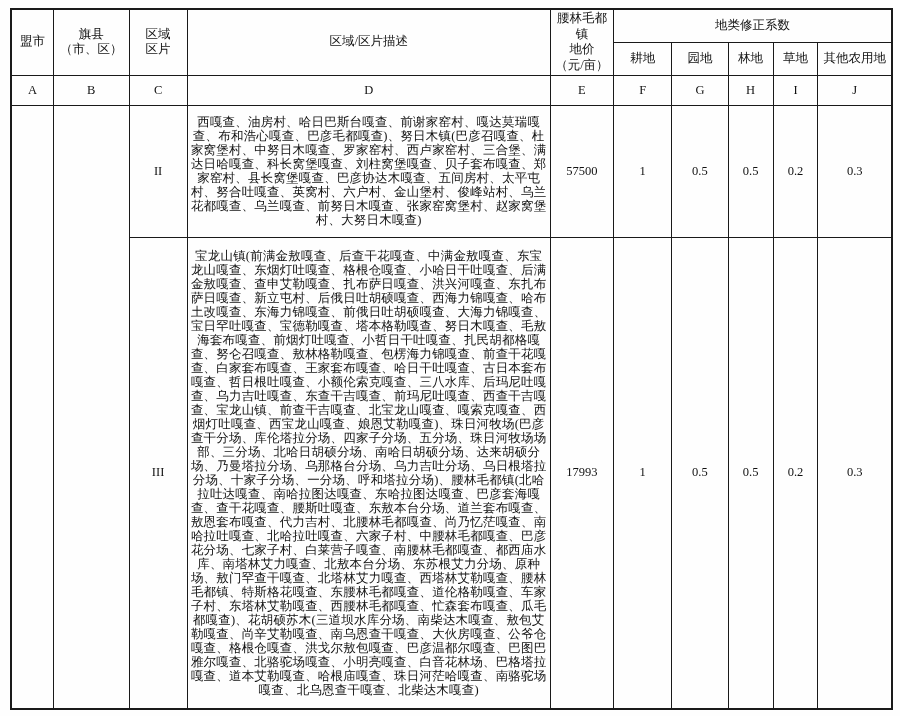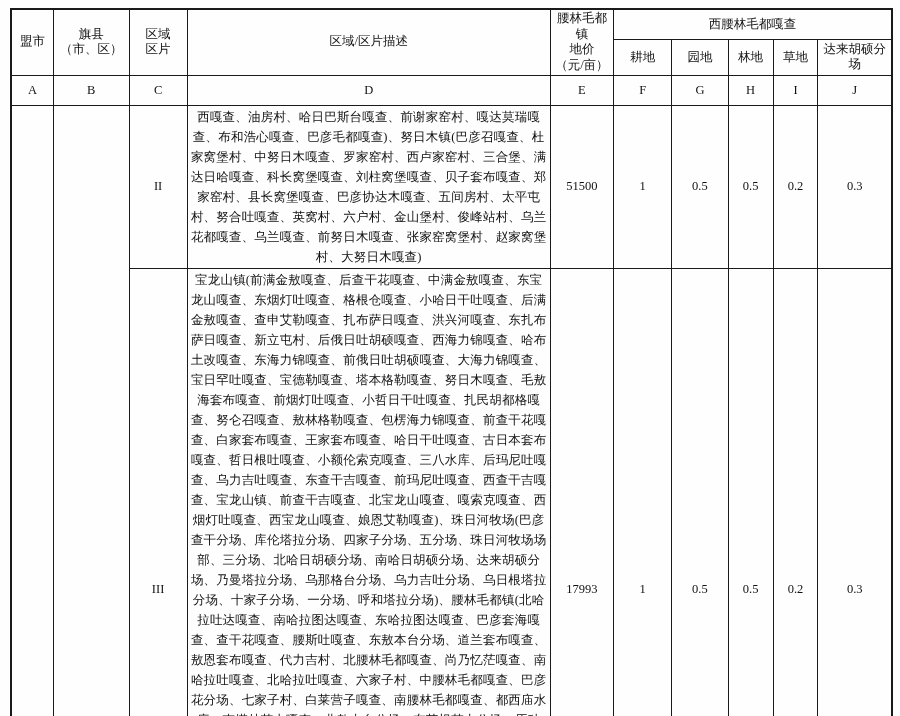--- a/index.html
+++ b/index.html
@@ -33,21 +33,21 @@
   tr.band-row-1 th { height: 30px; }
   tr.band-row-2 th { height: 30px; }
   tr.letter-row td { height: 30px; }
   tr.zone-row-2 { height: 132px; }
   td.desc-cell {
     text-align: justify;
     text-justify: inter-ideograph;
     vertical-align: top;
     padding: 2px 4px 2px 5px;
     font-size: 12px;
-    line-height: 20px;
+    line-height: 14px;
     letter-spacing: 0.2px;
   }
   td.zone-cell { font-size: 13px; }
   td.num-cell  { font-size: 12.5px; }
 </style>
 </head>
 <body>
 
 <div class="page">
   <table class="land-table">
@@ -68,49 +68,49 @@
         <tr class="band-row-1">
       <th class="hdr" rowspan="2">盟市</th>
       <th class="hdr" rowspan="2">旗县
 （市、区）</th>
       <th class="hdr" rowspan="2">区域
 区片</th>
       <th class="hdr" rowspan="2">区域/区片描述</th>
       <th class="hdr" rowspan="2">腰林毛都镇
 地价
 （元/亩）</th>
-      <th class="hdr" colspan="5">西腰林毛都嘎查</th>
+      <th class="hdr" colspan="5">地类修正系数</th>
     </tr>
     <tr class="band-row-2">
       <th class="hdr">耕地</th>
       <th class="hdr">园地</th>
       <th class="hdr">林地</th>
       <th class="hdr">草地</th>
-      <th class="hdr">达来胡硕分场</th>
+      <th class="hdr">其他农用地</th>
     </tr>
 
     <tr class="letter-row">
       <td>A</td>
       <td>B</td>
       <td>C</td>
       <td>D</td>
       <td>E</td>
       <td>F</td>
       <td>G</td>
       <td>H</td>
       <td>I</td>
       <td>J</td>
     </tr>
 
     <tr class="zone-row-2">
       <td rowspan="2"></td>
       <td rowspan="2"></td>
       <td class="zone-cell">II</td>
       <td class="desc-cell">西嘎查、油房村、哈日巴斯台嘎查、前谢家窑村、嘎达莫瑞嘎查、布和浩心嘎查、巴彦毛都嘎查)、努日木镇(巴彦召嘎查、杜家窝堡村、中努日木嘎查、罗家窑村、西卢家窑村、三合堡、满达日哈嘎查、科长窝堡嘎查、刘柱窝堡嘎查、贝子套布嘎查、郑家窑村、县长窝堡嘎查、巴彦协达木嘎查、五间房村、太平屯村、努合吐嘎查、英窝村、六户村、金山堡村、俊峰站村、乌兰花都嘎查、乌兰嘎查、前努日木嘎查、张家窑窝堡村、赵家窝堡村、大努日木嘎查)</td>
-      <td class="num-cell">51500</td>
+      <td class="num-cell">57500</td>
       <td class="num-cell">1</td>
       <td class="num-cell">0.5</td>
       <td class="num-cell">0.5</td>
       <td class="num-cell">0.2</td>
       <td class="num-cell">0.3</td>
     </tr>
 
     <tr class="zone-row-3">
       <td class="zone-cell">III</td>
       <td class="desc-cell">宝龙山镇(前满金敖嘎查、后查干花嘎查、中满金敖嘎查、东宝龙山嘎查、东烟灯吐嘎查、格根仓嘎查、小哈日干吐嘎查、后满金敖嘎查、查申艾勒嘎查、扎布萨日嘎查、洪兴河嘎查、东扎布萨日嘎查、新立屯村、后俄日吐胡硕嘎查、西海力锦嘎查、哈布土改嘎查、东海力锦嘎查、前俄日吐胡硕嘎查、大海力锦嘎查、宝日罕吐嘎查、宝德勒嘎查、塔本格勒嘎查、努日木嘎查、毛敖海套布嘎查、前烟灯吐嘎查、小哲日干吐嘎查、扎民胡都格嘎查、努仑召嘎查、敖林格勒嘎查、包楞海力锦嘎查、前查干花嘎查、白家套布嘎查、王家套布嘎查、哈日干吐嘎查、古日本套布嘎查、哲日根吐嘎查、小额伦索克嘎查、三八水库、后玛尼吐嘎查、乌力吉吐嘎查、东查干吉嘎查、前玛尼吐嘎查、西查干吉嘎查、宝龙山镇、前查干吉嘎查、北宝龙山嘎查、嘎索克嘎查、西烟灯吐嘎查、西宝龙山嘎查、娘恩艾勒嘎查)、珠日河牧场(巴彦查干分场、库伦塔拉分场、四家子分场、五分场、珠日河牧场场部、三分场、北哈日胡硕分场、南哈日胡硕分场、达来胡硕分场、乃曼塔拉分场、乌那格台分场、乌力吉吐分场、乌日根塔拉分场、十家子分场、一分场、呼和塔拉分场)、腰林毛都镇(北哈拉吐达嘎查、南哈拉图达嘎查、东哈拉图达嘎查、巴彦套海嘎查、查干花嘎查、腰斯吐嘎查、东敖本台分场、道兰套布嘎查、敖恩套布嘎查、代力吉村、北腰林毛都嘎查、尚乃忆茫嘎查、南哈拉吐嘎查、北哈拉吐嘎查、六家子村、中腰林毛都嘎查、巴彦花分场、七家子村、白莱营子嘎查、南腰林毛都嘎查、都西庙水库、南塔林艾力嘎查、北敖本台分场、东苏根艾力分场、原种场、敖门罕查干嘎查、北塔林艾力嘎查、西塔林艾勒嘎查、腰林毛都镇、特斯格花嘎查、东腰林毛都嘎查、道伦格勒嘎查、车家子村、东塔林艾勒嘎查、西腰林毛都嘎查、忙森套布嘎查、瓜毛都嘎查)、花胡硕苏木(三道坝水库分场、南柴达木嘎查、敖包艾勒嘎查、尚辛艾勒嘎查、南乌恩查干嘎查、大伙房嘎查、公爷仓嘎查、格根仓嘎查、洪戈尔敖包嘎查、巴彦温都尔嘎查、巴图巴雅尔嘎查、北骆驼场嘎查、小明亮嘎查、白音花林场、巴格塔拉嘎查、道本艾勒嘎查、哈根庙嘎查、珠日河茫哈嘎查、南骆驼场嘎查、北乌恩查干嘎查、北柴达木嘎查)</td>

